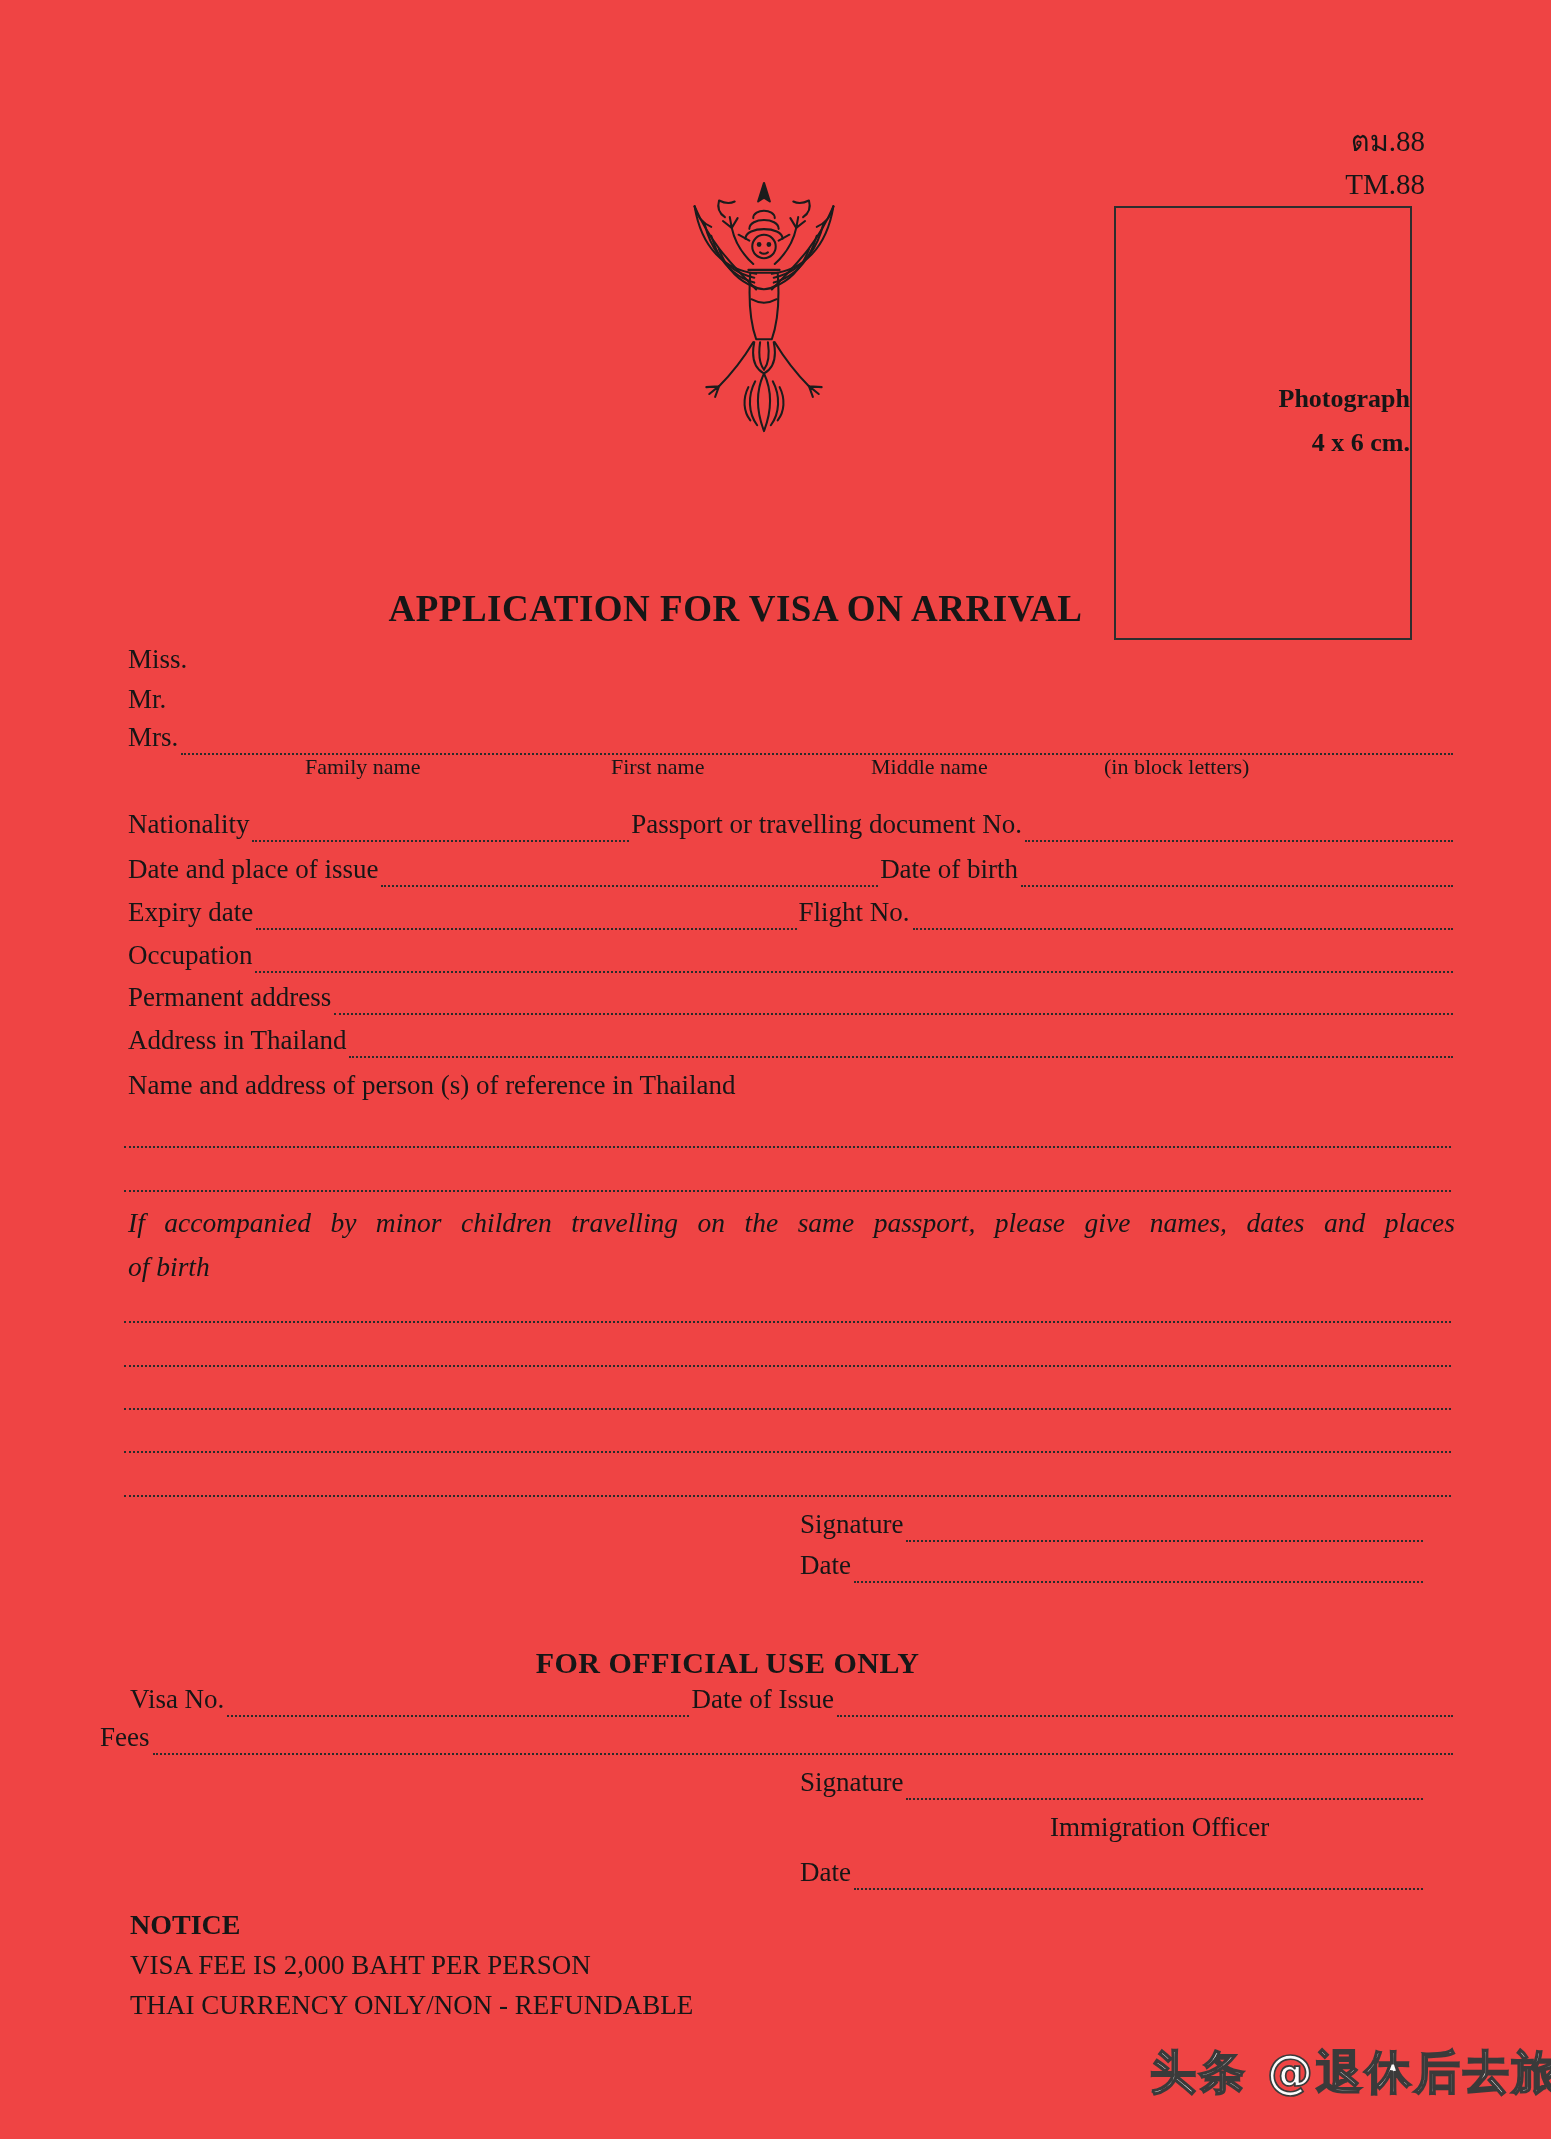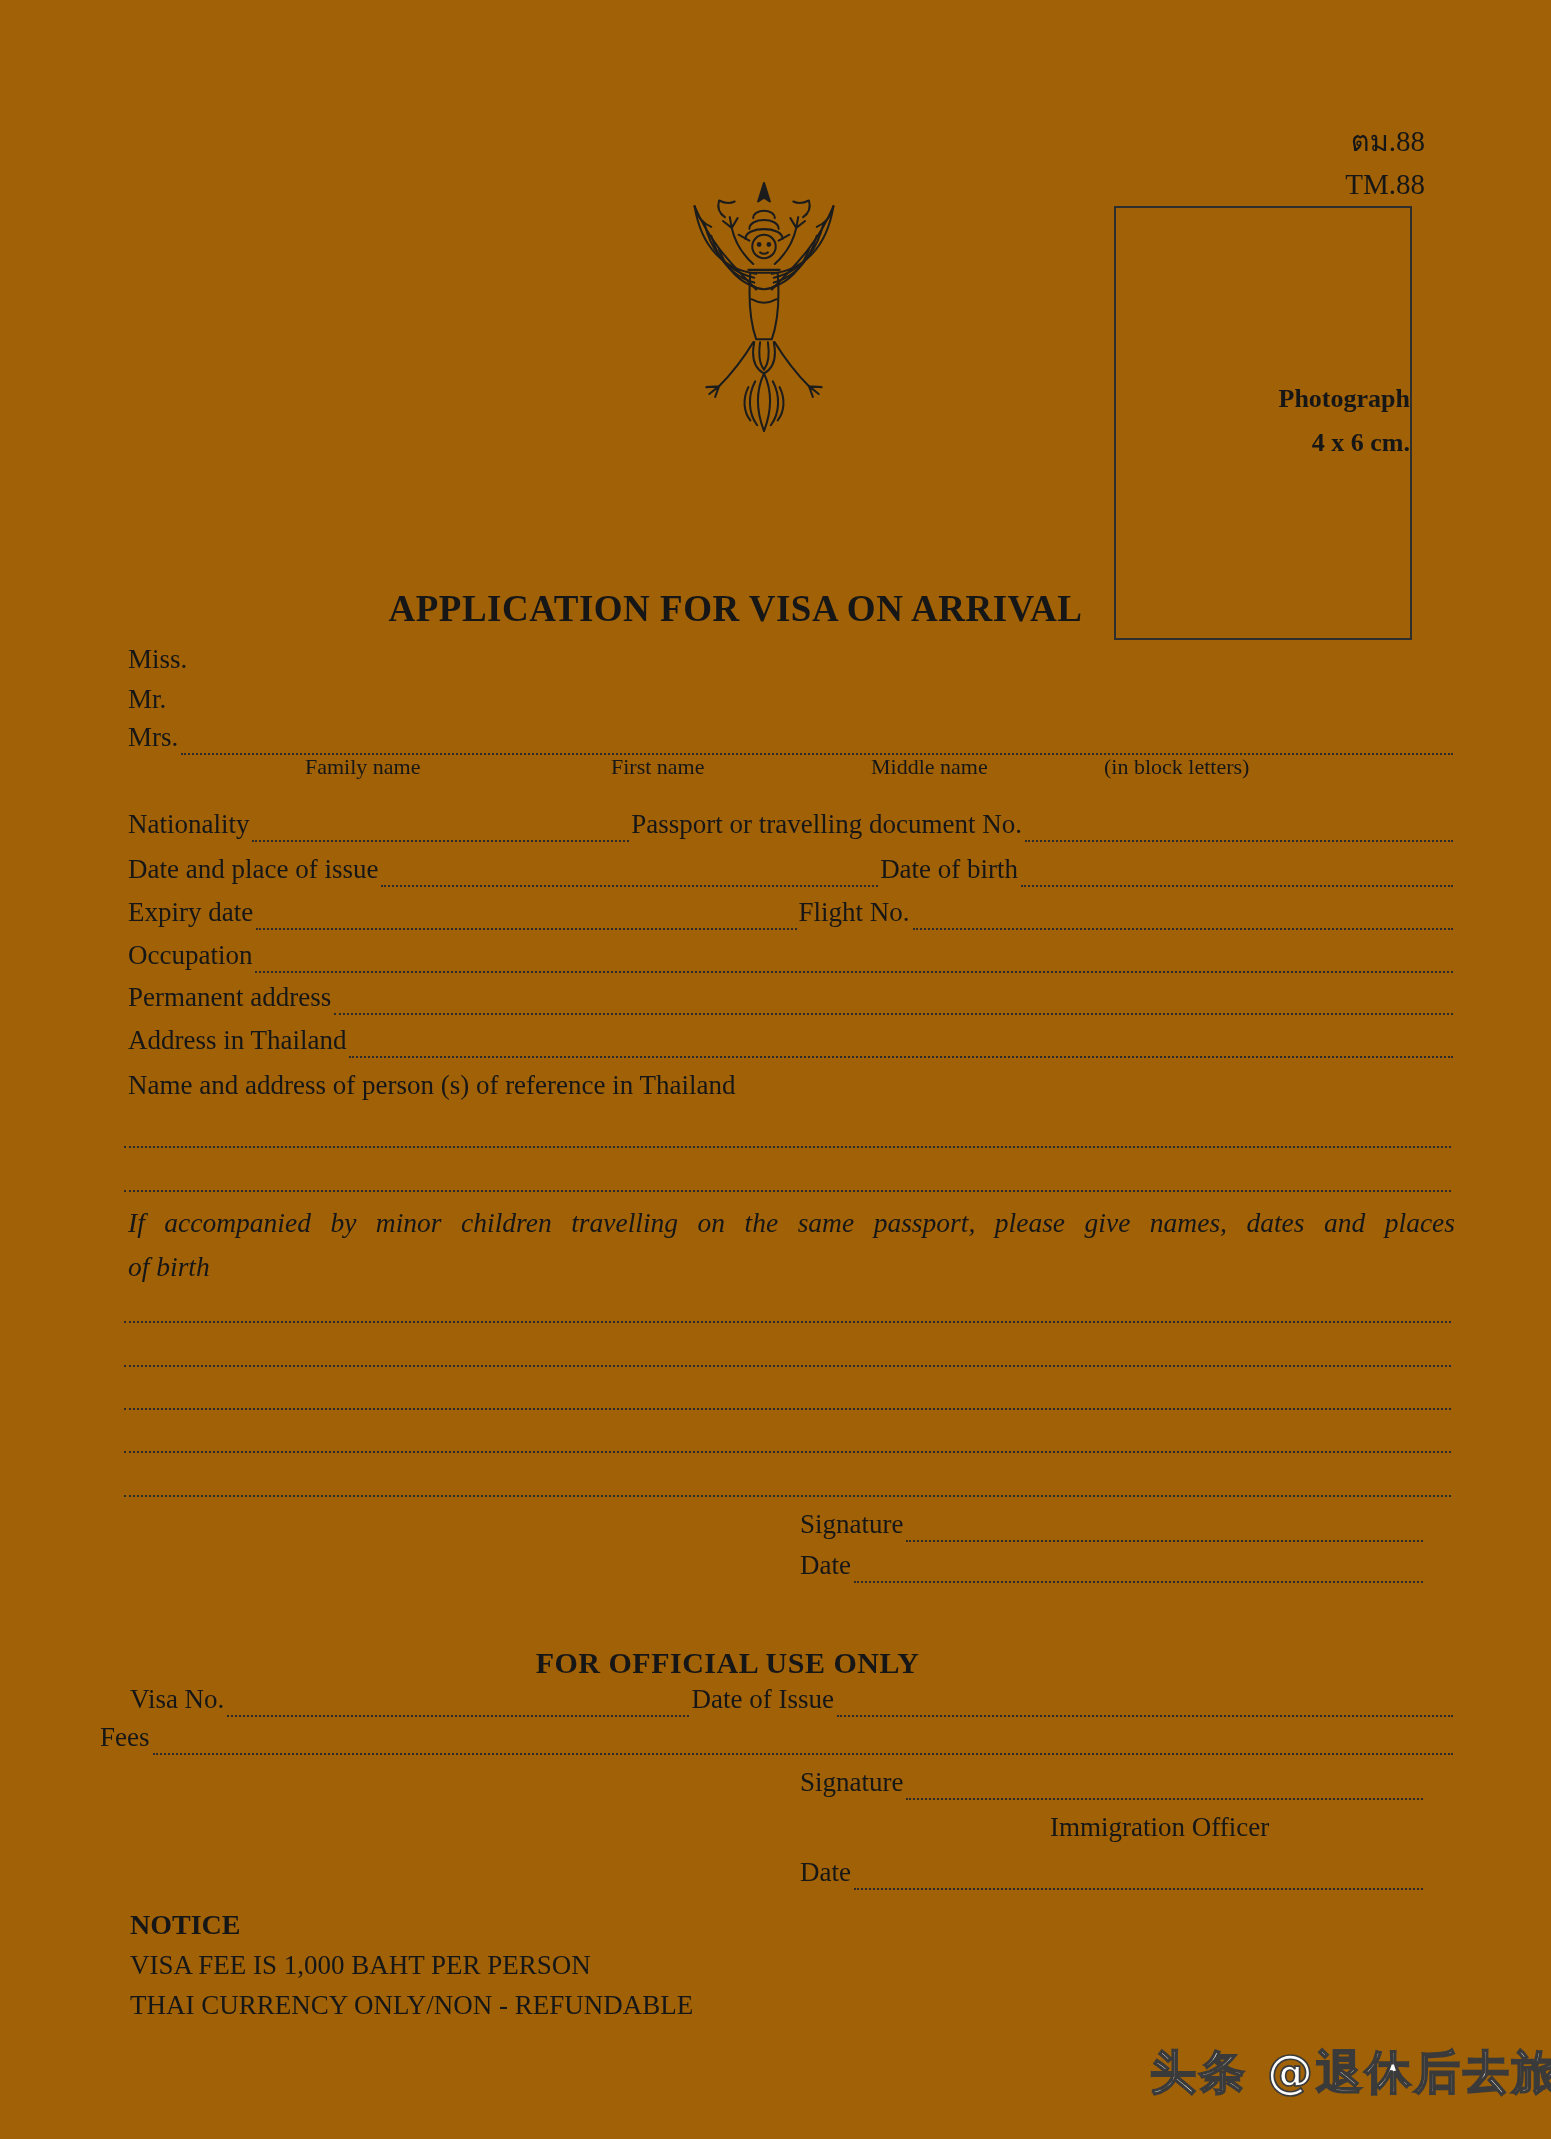--- a/index.html
+++ b/index.html
@@ -1,19 +1,19 @@
 <!DOCTYPE html>
 <html><head>
 <meta charset="utf-8">
 <style>
   html,body { margin:0; padding:0; }
   body { background:#e8e8e8; }
   .page {
     position:relative; width:1551px; height:2139px;
-    background:#a16207; overflow:hidden;
+    background:#ef4444; overflow:hidden;
     font-family:"Liberation Serif","DejaVu Serif",serif;
     color:#161616;
   }
   
   .frow {
     position:absolute; left:128px; right:96px; height:36px;
     display:flex; align-items:flex-start; font-size:27px;
   }
   .lbl { line-height:1; white-space:pre; }
   .dots {
@@ -246,18 +246,18 @@
   </div>
   <div class="frow r-immoff">
     <span class="lbl">Immigration Officer</span>
   </div>
   <div class="frow right-col r-date2">
     <span class="lbl">Date</span>
     <span class="dots"></span>
   </div>
 
   <div class="notice-h">NOTICE</div>
-  <div class="notice-l n1">VISA FEE IS 1,000 BAHT PER PERSON</div>
+  <div class="notice-l n1">VISA FEE IS 2,000 BAHT PER PERSON</div>
   <div class="notice-l n2">THAI CURRENCY ONLY/NON - REFUNDABLE</div>
 
   <div class="watermark">头条 @退休后去旅行</div>
 
 </div>
 
 </body></html>

